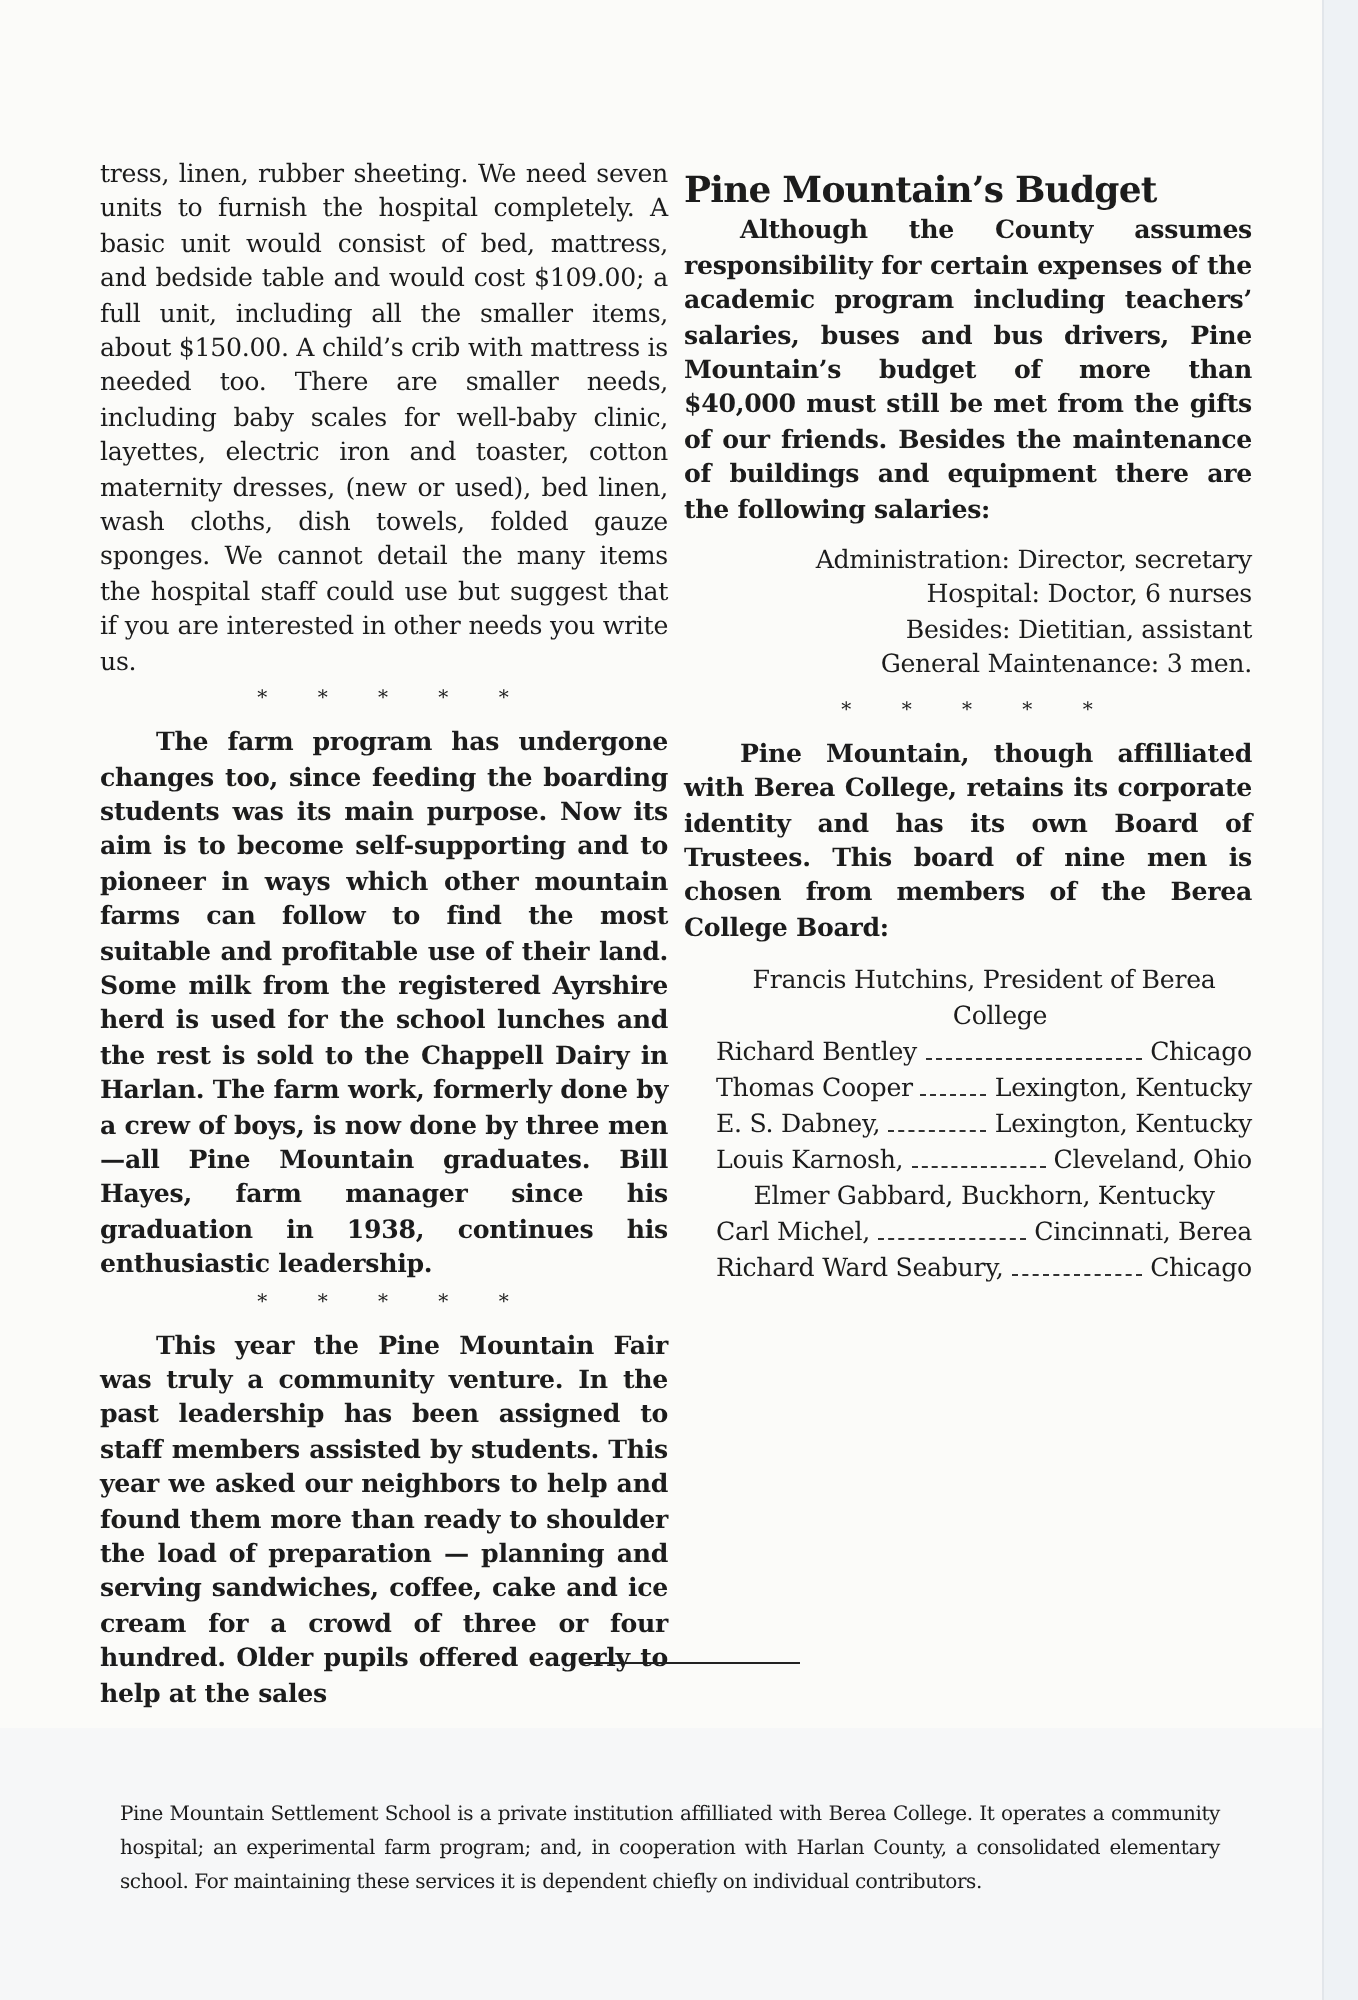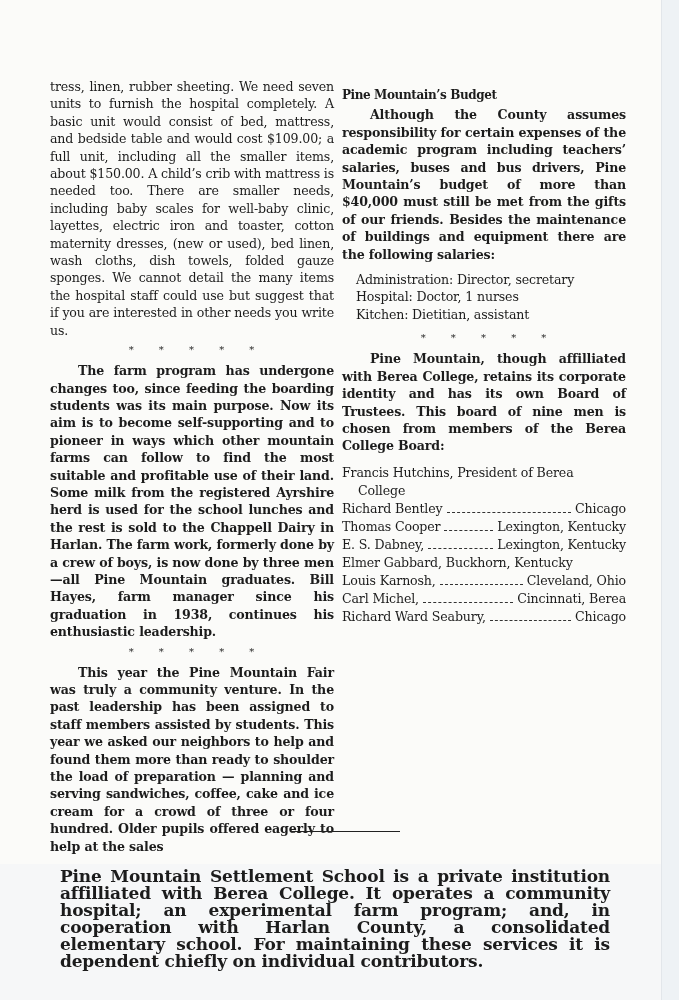--- a/index.html
+++ b/index.html
@@ -6,50 +6,51 @@
   body { width:679px; height:1000px; background:#f6f7f8; position:relative; overflow:hidden;
          font-family:"DejaVu Serif", serif; color:#1c1c1c; }
   .page { position:absolute; left:0; top:0; width:661px; height:864px; background:#fbfbf9; }
   .edge { position:absolute; left:661px; top:0; width:18px; height:1000px; background:#eef2f5; border-left:1px solid #e2e6ea; }
   .col { position:absolute; top:78px; width:284px; font-size:12.6px; line-height:17.4px; text-align:justify; letter-spacing:-0.15px; }
   .col.left { left:50px; }
   .col.right { left:342px; }
   .col p { margin:0; }
   .indent { text-indent:28px;font-weight:bold; }
   .stars { text-align:center; font-size:10px; letter-spacing:11px; line-height:17px; padding-left:10px; margin:2px 0 4px; }
-  h3 { font-size:12px; font-weight:bold; margin:9px 0 2px; letter-spacing:-0.4px; }
-  .list { margin:8px 0 6px 14px; text-align:left; }
+  h3 { font-size:18px; font-weight:bold; margin:9px 0 2px; letter-spacing:-0.4px; }
+  .list { margin:8px 0 6px 14px; text-align:right; }
   .list div { line-height:17.4px; }
   .board { margin-top:9px; text-align:left; }
-  .board .row { display:flex; justify-content:flex-start; line-height:18px; white-space:nowrap; }
+  .board .row { display:flex; justify-content:center; line-height:18px; white-space:nowrap;margin-left:16px; }
   .board .row .lead { flex:1; border-bottom:1px dashed #333; margin:0 4px 5px; }
   .board .hang { padding-left:16px; }
   .rule { position:absolute; left:290px; top:831px; width:110px; border-top:1.5px solid #222; }
-  .footer { position:absolute; left:60px; top:851px; width:550px; font-size:17px; line-height:17px; text-align:justify; letter-spacing:-0.2px;font-weight:bold; }
+  .footer { position:absolute; left:60px; top:889px; width:550px; font-size:10px; line-height:17px; text-align:justify; letter-spacing:-0.2px; }
 </style>
 </head>
 <body>
 
 <div class="page">
 
   <div class="col left">
     <p>tress, linen, rubber sheeting. We need seven units to furnish the hospital completely. A basic unit would consist of bed, mattress, and bedside table and would cost $109.00; a full unit, including all the smaller items, about $150.00. A child’s crib with mattress is needed too. There are smaller needs, including baby scales for well-baby clinic, layettes, electric iron and toaster, cotton maternity dresses, (new or used), bed linen, wash cloths, dish towels, folded gauze sponges. We cannot detail the many items the hospital staff could use but suggest that if you are interested in other needs you write us.</p>
     <div class="stars">* * * * *</div>
     <p class="indent">The farm program has undergone changes too, since feeding the boarding students was its main purpose. Now its aim is to become self-supporting and to pioneer in ways which other mountain farms can follow to find the most suitable and profitable use of their land. Some milk from the registered Ayrshire herd is used for the school lunches and the rest is sold to the Chappell Dairy in Harlan. The farm work, formerly done by a crew of boys, is now done by three men—all Pine Mountain graduates. Bill Hayes, farm manager since his graduation in 1938, continues his enthusiastic leadership.</p>
     <div class="stars">* * * * *</div>
     <p class="indent">This year the Pine Mountain Fair was truly a community venture. In the past leadership has been assigned to staff members assisted by students. This year we asked our neighbors to help and found them more than ready to shoulder the load of preparation — planning and serving sandwiches, coffee, cake and ice cream for a crowd of three or four hundred. Older pupils offered eagerly to help at the sales</p>
   </div>
 
   <div class="col right">
     <h3>Pine Mountain’s Budget</h3>
     <p class="indent">Although the County assumes responsibility for certain expenses of the academic program including teachers’ salaries, buses and bus drivers, Pine Mountain’s budget of more than $40,000 must still be met from the gifts of our friends. Besides the maintenance of buildings and equipment there are the following salaries:</p>
     <div class="list">
       <div>Administration: Director, secretary</div>
-      <div>Hospital: Doctor, 1 nurses</div>
-      <div>Kitchen: Dietitian, assistant</div>
+      <div>Hospital: Doctor, 6 nurses</div>
+      <div>Besides: Dietitian, assistant</div>
+      <div>General Maintenance: 3 men.</div>
     </div>
     <div class="stars" style="margin-top:6px">* * * * *</div>
     <p class="indent">Pine Mountain, though affilliated with Berea College, retains its corporate identity and has its own Board of Trustees. This board of nine men is chosen from members of the Berea College Board:</p>
     <div class="board">
       <div class="row">
           <span>Francis Hutchins, President of Berea</span>
         </div>
       <div class="row hang">
           <span>College</span>
         </div>
@@ -62,28 +63,28 @@
           <span>Thomas Cooper</span>
           <span class="lead"></span>
           <span>Lexington, Kentucky</span>
         </div>
       <div class="row">
           <span>E. S. Dabney,</span>
           <span class="lead"></span>
           <span>Lexington, Kentucky</span>
         </div>
       <div class="row">
+          <span>Louis Karnosh,</span>
+          <span class="lead"></span>
+          <span>Cleveland, Ohio</span>
+        </div>
+      <div class="row">
           <span>Elmer Gabbard,</span>
           <span style="width:4px"></span>
           <span>Buckhorn, Kentucky</span>
-        </div>
-      <div class="row">
-          <span>Louis Karnosh,</span>
-          <span class="lead"></span>
-          <span>Cleveland, Ohio</span>
         </div>
       <div class="row">
           <span>Carl Michel,</span>
           <span class="lead"></span>
           <span>Cincinnati, Berea</span>
         </div>
       <div class="row">
           <span>Richard Ward Seabury,</span>
           <span class="lead"></span>
           <span>Chicago</span>

